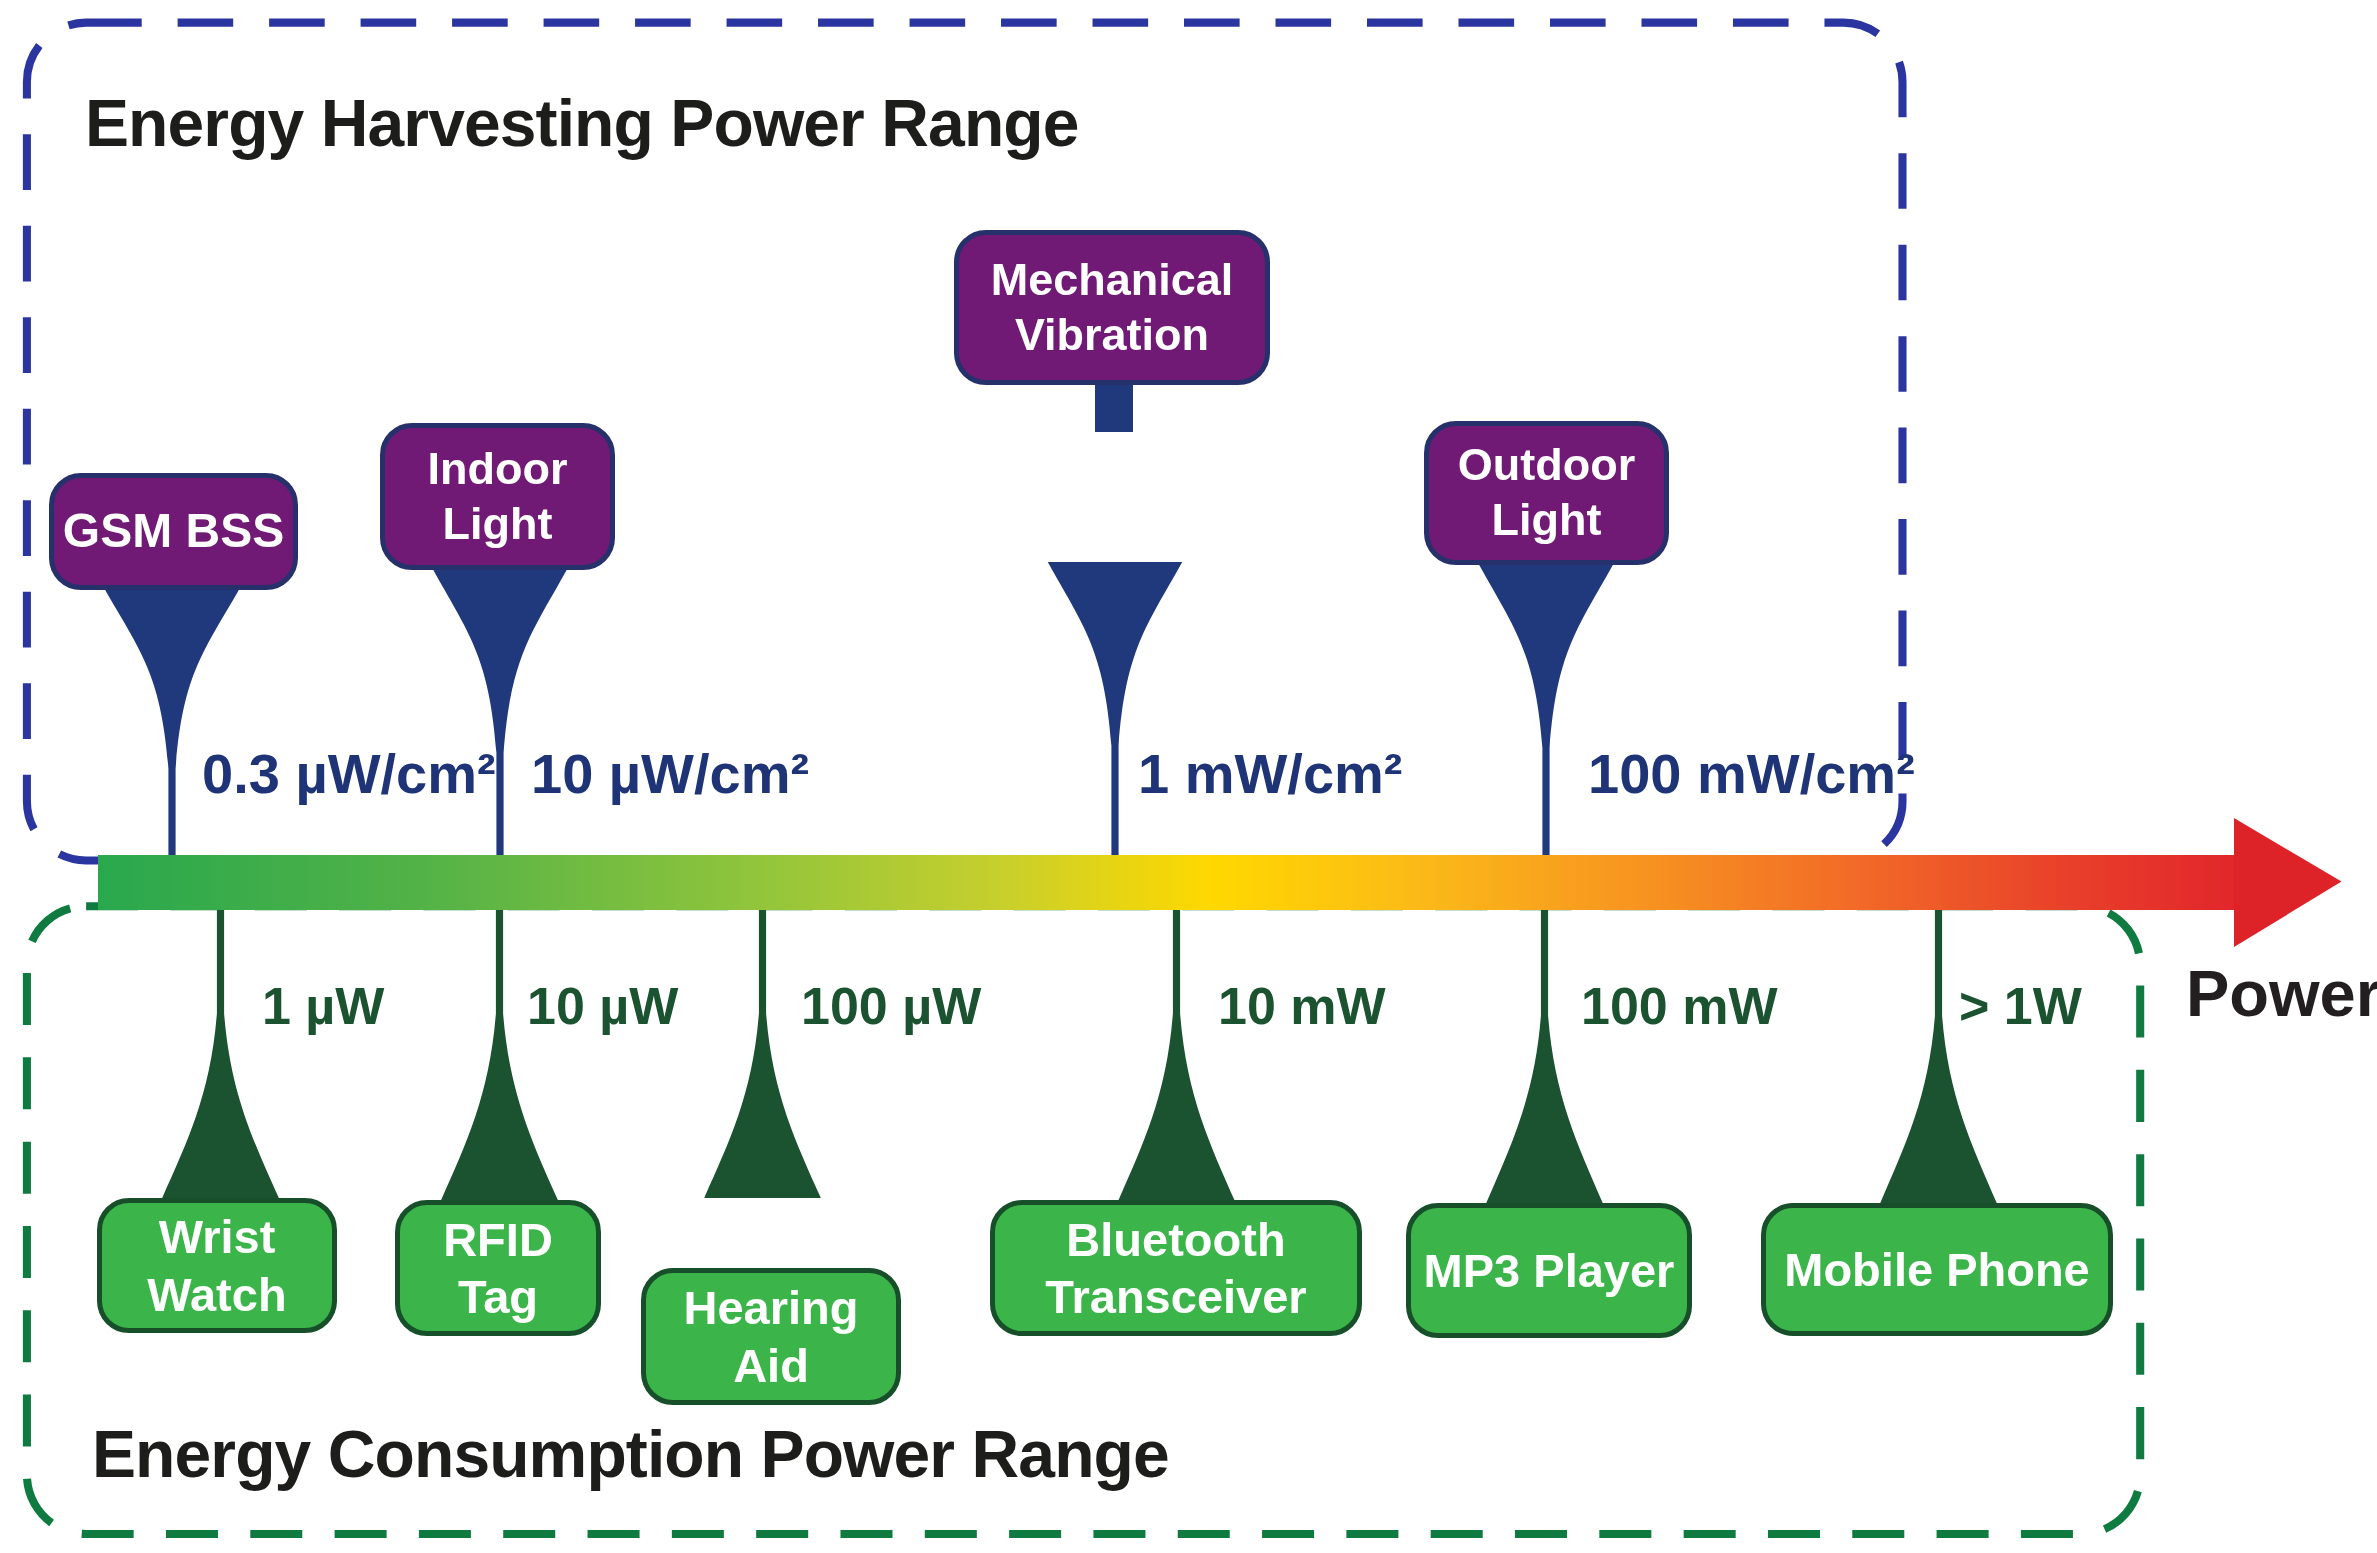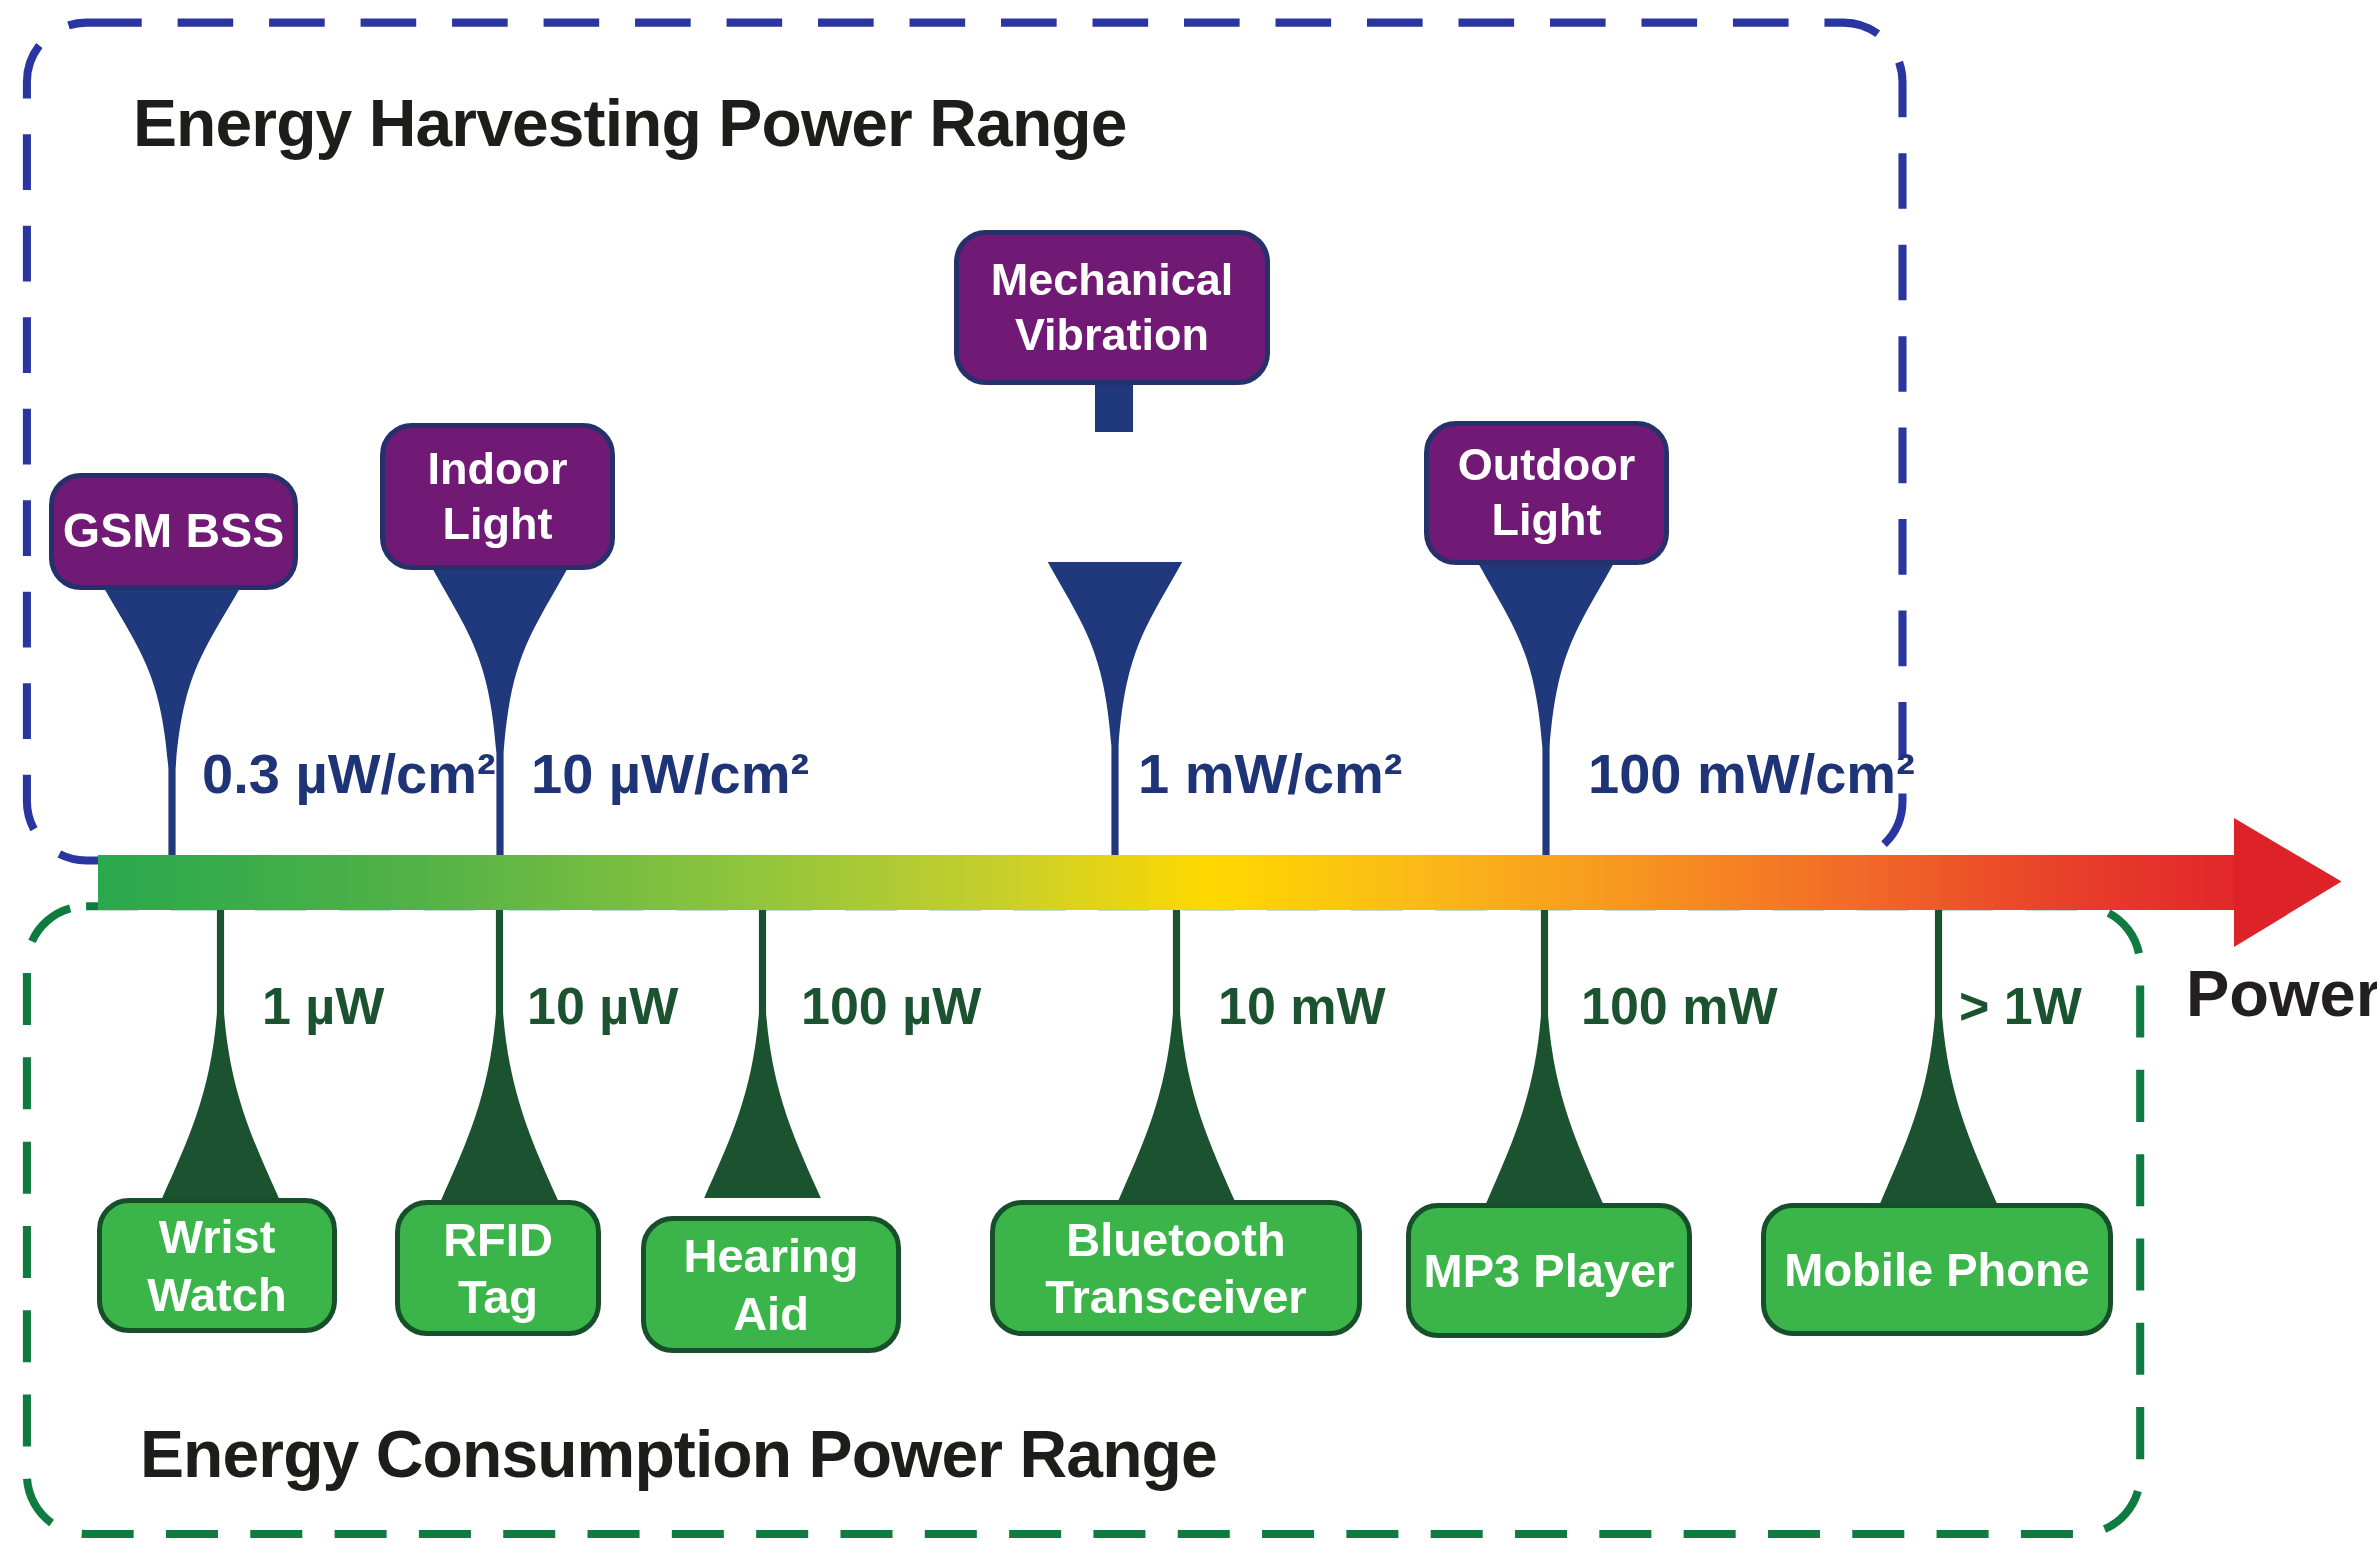--- a/index.html
+++ b/index.html
@@ -2,21 +2,21 @@
 <html style="font-size:14.4px"><head>
 <meta charset="utf-8">
 <style>
   html,body{margin:0;padding:0;background:#ffffff;}
   #canvas{
     position:relative;width:2377px;height:1554px;background:#ffffff;overflow:hidden;
     font-family:"Liberation Sans",sans-serif;
   }
   svg.layer{position:absolute;overflow:visible;}
   .title{
-    position:absolute;color:#1d1d1b;font-size:66px;font-weight:600;letter-spacing:-0.9px;white-space:nowrap;margin-left:48px;
+    position:absolute;color:#1d1d1b;font-size:66px;font-weight:600;letter-spacing:-0.9px;white-space:nowrap;
   }
   
   .hbox{
     position:absolute;background:#701a75;border:5.4px solid #26316b;border-radius:32px;
     display:flex;align-items:center;justify-content:center;text-align:center;
     color:#ffffff;font-weight:600;line-height:1.22;box-sizing:border-box;
   }
   
   .gbox{
     position:absolute;background:#3bb54a;border:5.4px solid #174f2a;border-radius:32px;
@@ -113,21 +113,21 @@
   </svg>
 
   <div class="gbox" style="left:97px;top:1198px;width:240px;height:135px;font-size:47px">
     <span class="box-label">Wrist
 Watch</span>
   </div>
   <div class="gbox" style="left:395px;top:1200px;width:206px;height:136px;font-size:47px">
     <span class="box-label">RFID
 Tag</span>
   </div>
-  <div class="gbox" style="left:641px;top:1216px;width:260px;height:137px;font-size:47px">
+  <div class="gbox" style="left:641px;top:1268px;width:260px;height:137px;font-size:47px">
     <span class="box-label">Hearing
 Aid</span>
   </div>
   <div class="gbox" style="left:990px;top:1200px;width:372px;height:136px;font-size:47px">
     <span class="box-label">Bluetooth
 Transceiver</span>
   </div>
   <div class="gbox" style="left:1406px;top:1203px;width:286px;height:135px;font-size:47px">
     <span class="box-label">MP3 Player</span>
   </div>

